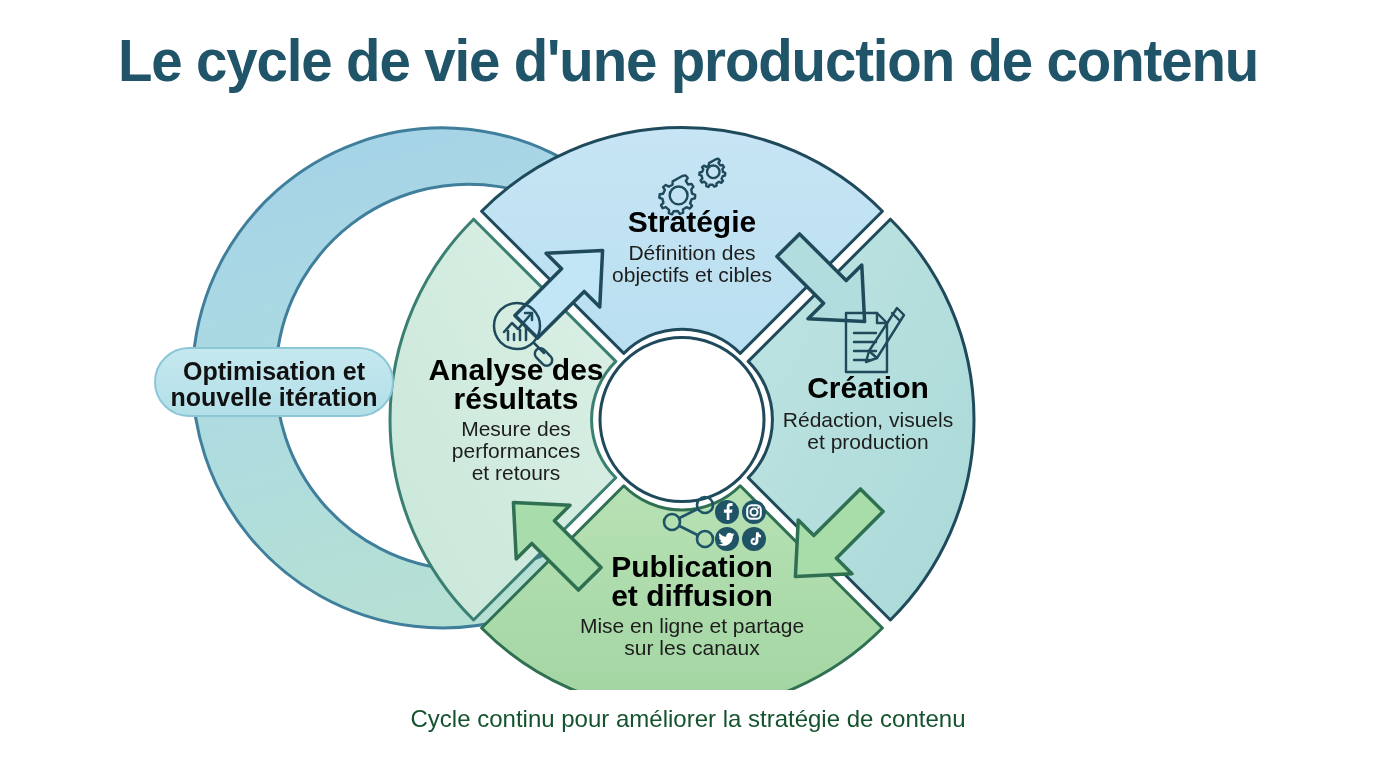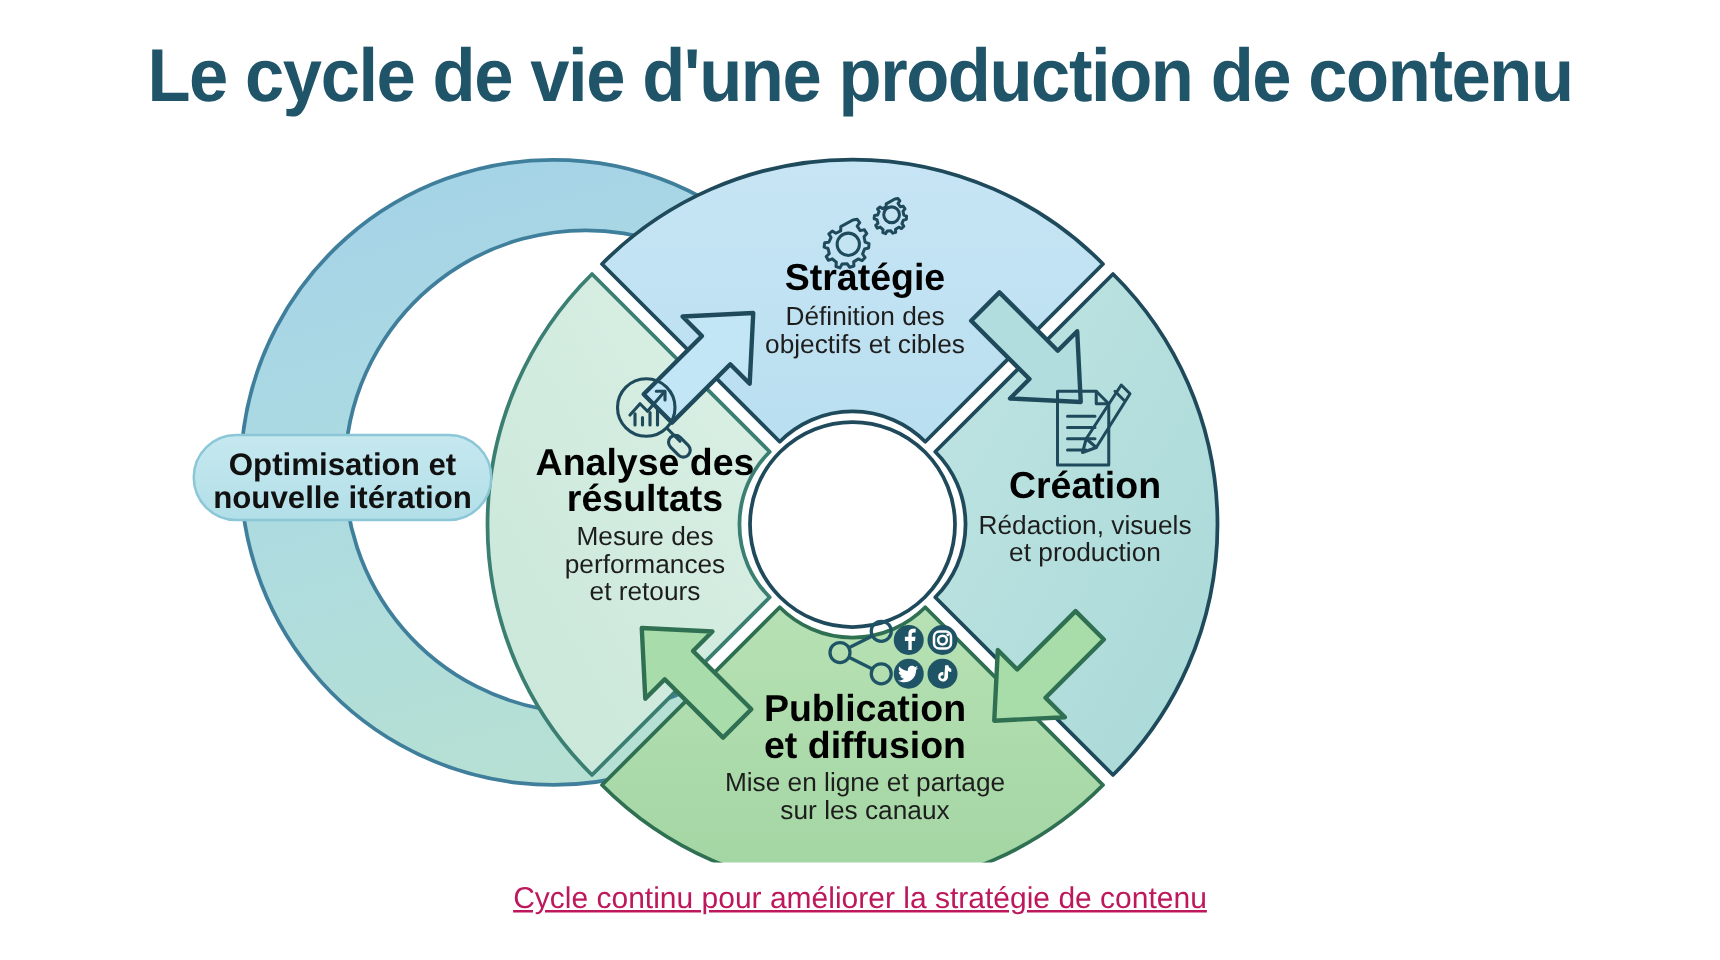--- a/index.html
+++ b/index.html
@@ -35,22 +35,21 @@
     width: 1376px;
     height: 580px;
   }
   #caption {
     position: absolute;
     top: 705px;
     left: 0;
     width: 1376px;
     text-align: center;
     font-size: 24px;
-    color: #be185d;
-    text-decoration: underline;
+    color: #14532d;
   }
   .seg-title {
     font-weight: bold;
     fill: #000000;
   }
   .seg-sub {
     fill: #1d1d1d;
   }
   text { font-family: "Liberation Sans", sans-serif; }
   .pill-text {

